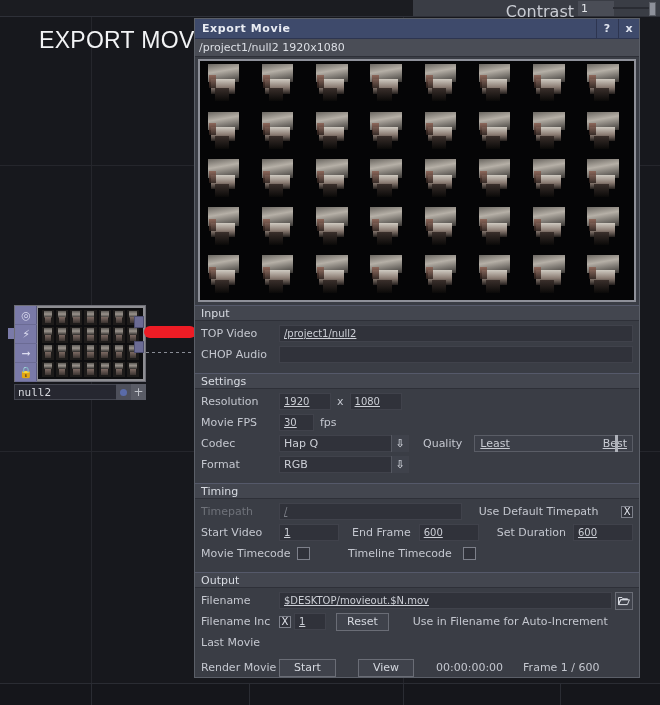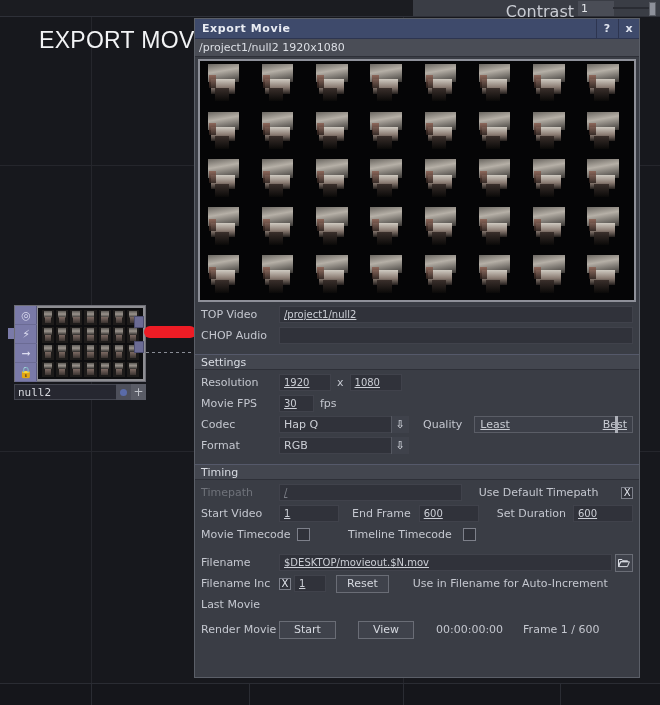--- a/index.html
+++ b/index.html
@@ -543,20 +543,21 @@
                 <div class="a"></div>
                 <div class="b"></div>
                 <div class="c"></div>
                 <div class="d"></div>
               </div>
             </div>
         </div>
       </div>
     </div>
 
+    <div class="sect-hdr">Input</div>
     <div class="rows">
       <div class="row">
         <span class="lbl">TOP Video</span>
         <span class="fld fld-wide">/project1/null2</span>
       </div>
       <div class="row">
         <span class="lbl">CHOP Audio</span>
         <span class="fld fld-wide"></span>
       </div>
     </div>
@@ -613,20 +614,21 @@
         <span class="fld" style="width:60px;">600</span>
       </div>
       <div class="row">
         <span class="lbl w96">Movie Timecode</span>
         <span class="cbx" style="width:13px;height:13px;"></span>
         <span class="lbl" style="width:auto;flex:0 0 auto;margin-left:38px;margin-right:11px;text-align:center;">Timeline Timecode</span>
         <span class="cbx" style="width:13px;height:13px;"></span>
       </div>
     </div>
 
+    <div class="sect-hdr">Output</div>
     <div class="rows">
       <div class="row">
         <span class="lbl">Filename</span>
         <span class="fld fld-wide">$DESKTOP/movieout.$N.mov</span>
         <span class="folder-btn">
           <svg width="12" height="10" viewBox="0 0 12 10">
             <path d="M0.5 1.5 H4 L5 2.8 H9.5 V3.6 H2.6 L0.5 8.5 Z" fill="none" stroke="#d9dce3" stroke-width="1"></path>
             <path d="M2.6 3.8 H11.4 L9.4 8.6 H0.6 Z" fill="none" stroke="#d9dce3" stroke-width="1"></path>
           </svg>
         </span>

